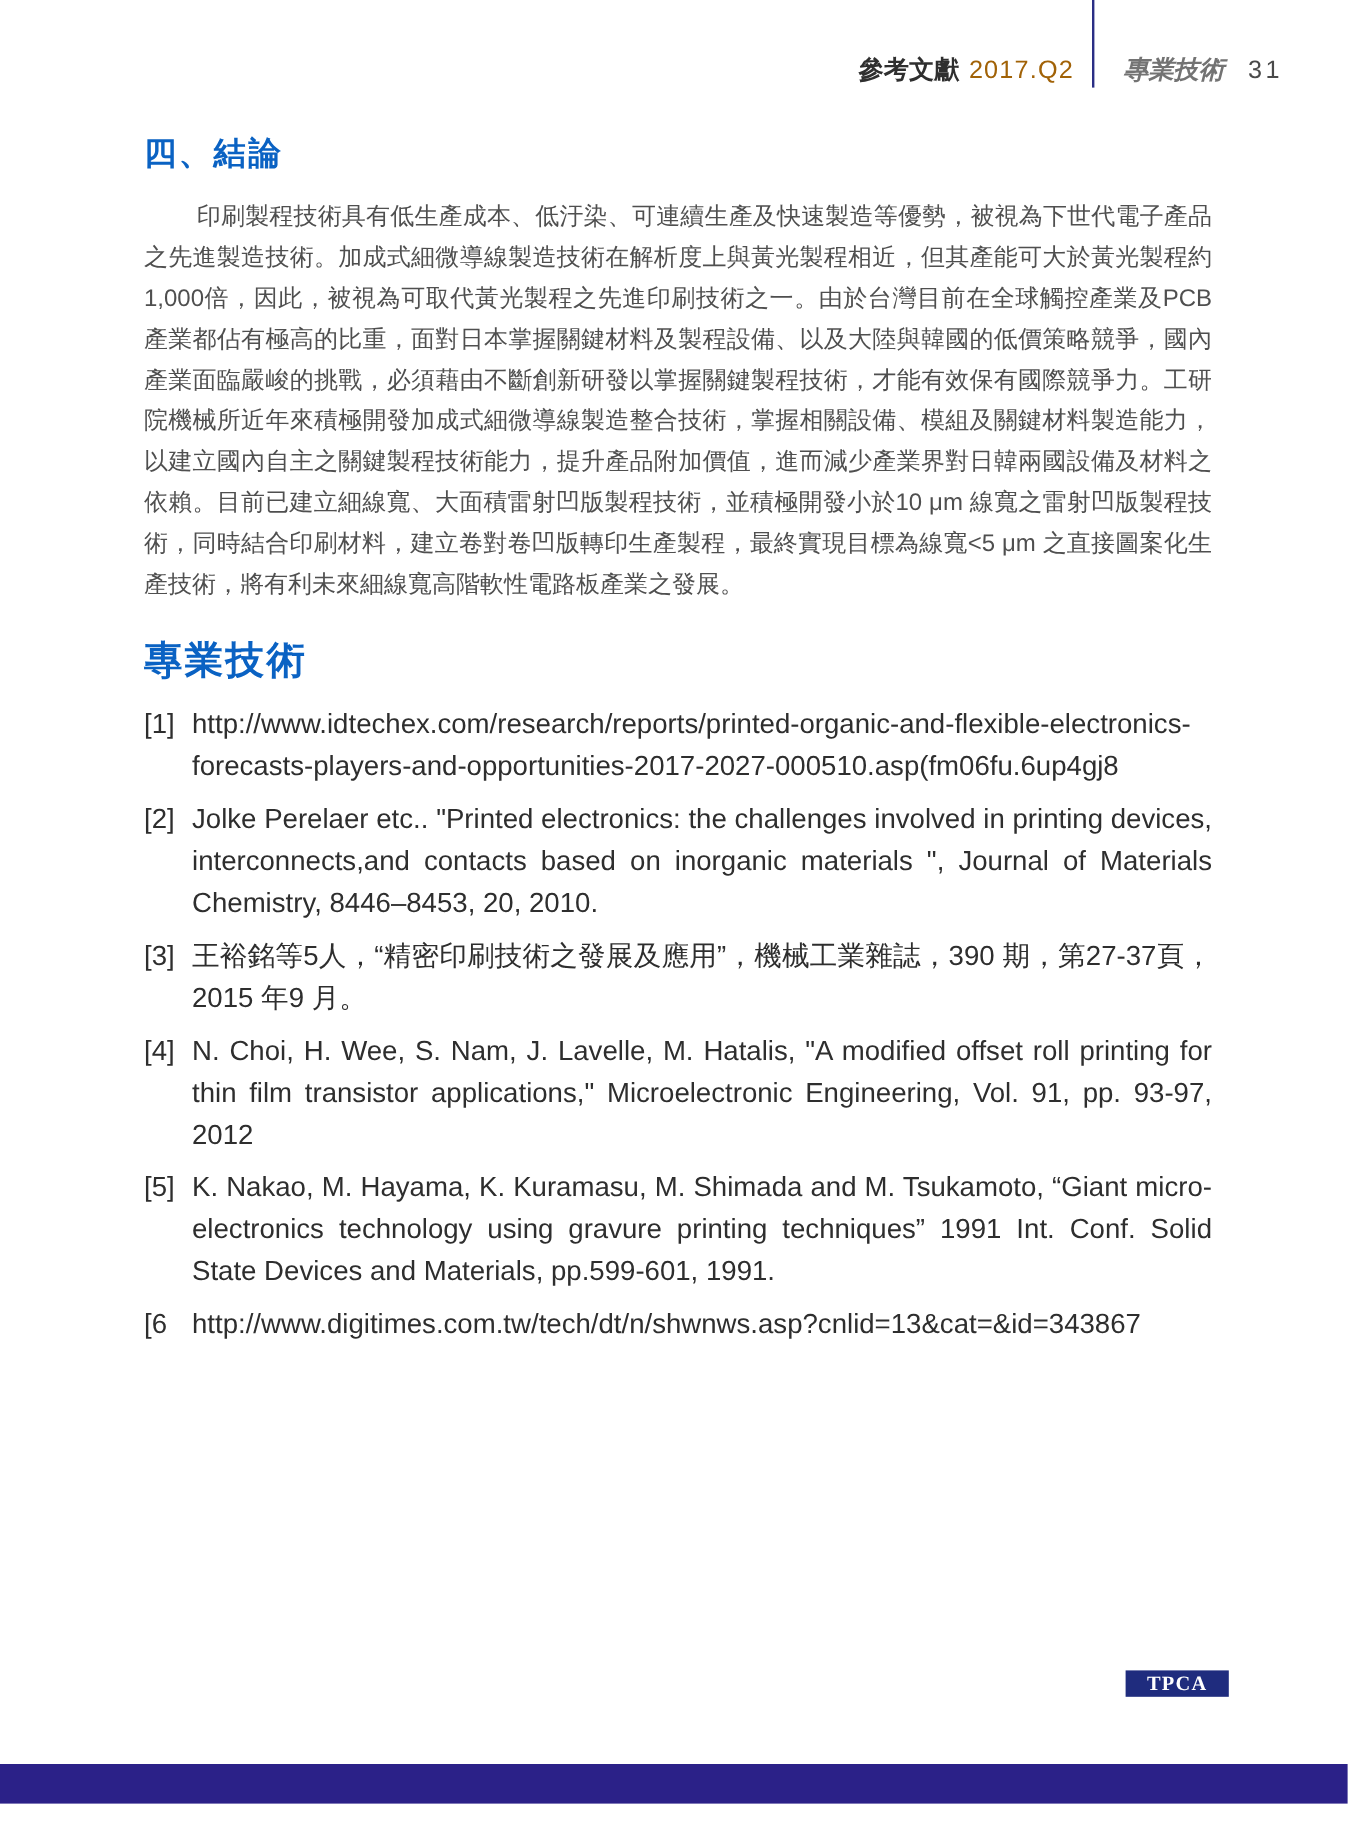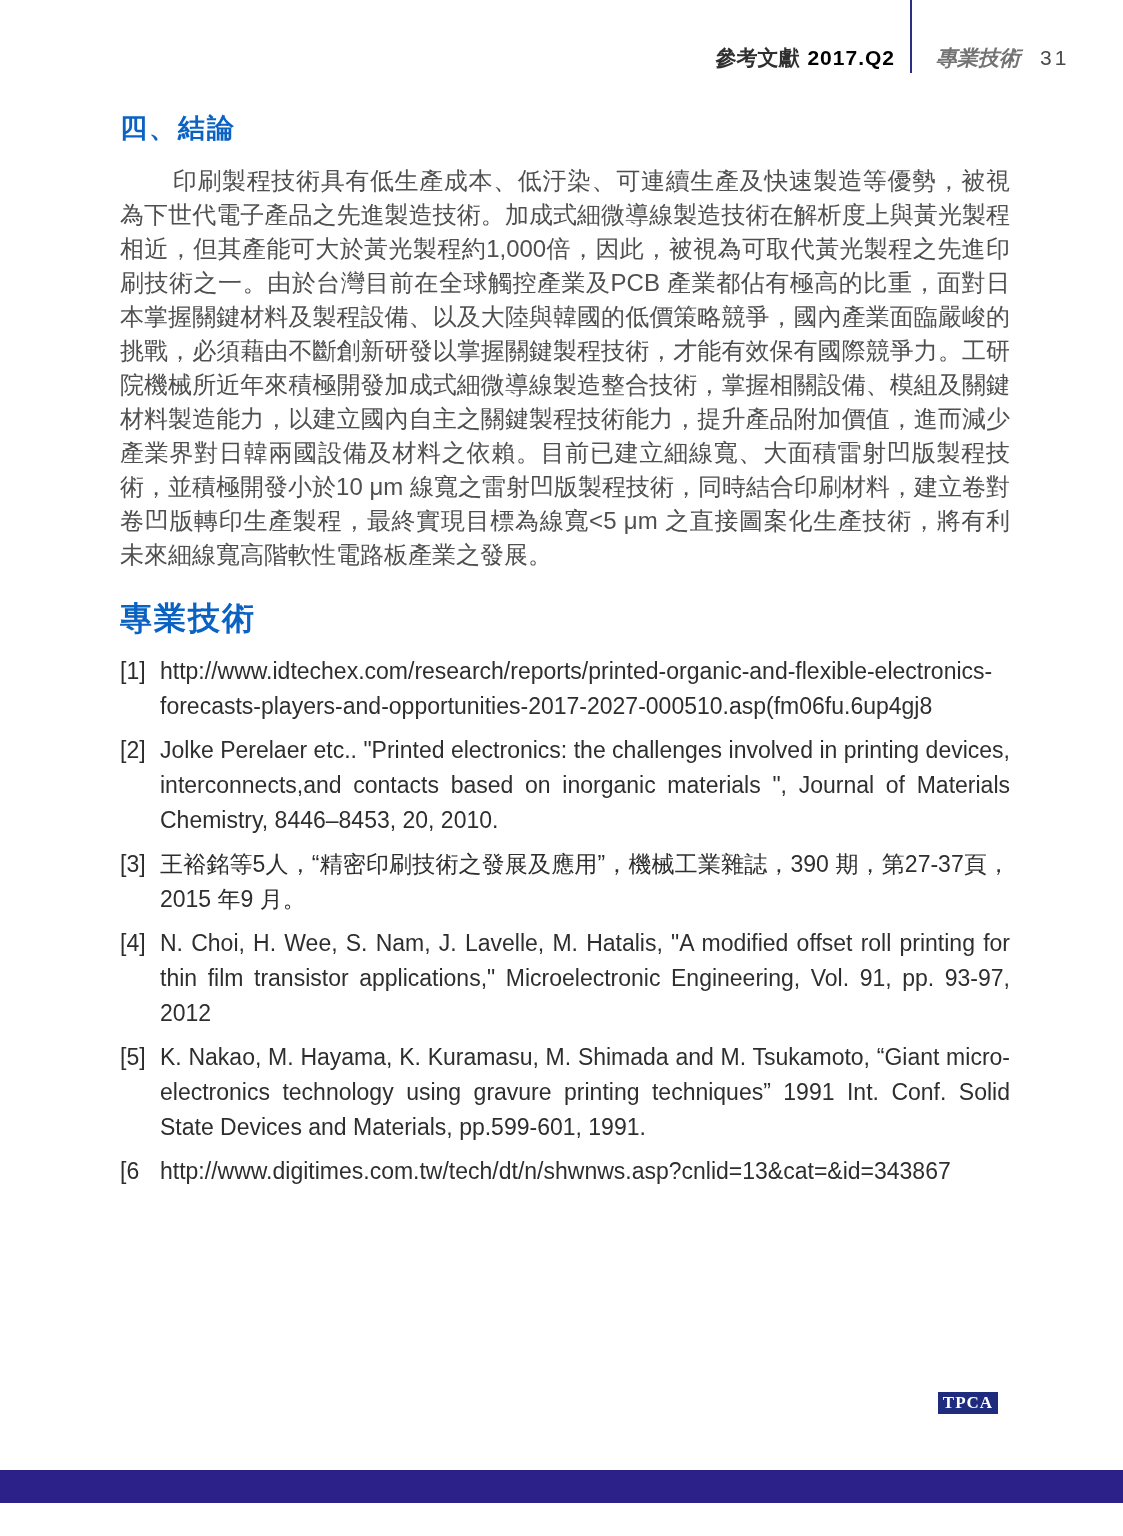--- a/index.html
+++ b/index.html
@@ -34,22 +34,22 @@
     top: 44px;
     right: 228px;
     font-size: 21px;
     white-space: nowrap;
   }
   .header-left .journal {
     color: #2f2f2f;
     font-weight: 700;
   }
   .header-left .issue {
-    color: #000000;
-    font-weight: 700;
+    color: #a16207;
+    font-weight: 400;
     margin-left: 8px;
     letter-spacing: 1px;
     margin-top: 20px;
   }
   .header-right {
     position: absolute;
     top: 44px;
     left: 936px;
     font-size: 21px;
     white-space: nowrap;
@@ -74,21 +74,21 @@
   }
   .section-title {
     font-size: 27px;
     line-height: 40px;
     font-weight: 700;
     color: #0a62c3;
     margin: 0 0 16px 0;
     letter-spacing: 2px;
   }
   .body-paragraph {
-    font-size: 24px;
+    font-size: 20px;
     line-height: 34px;
     color: #4f4f4f;
     text-align: justify;
     text-indent: 2.2em;
     margin: 0 0 26px 0;
   }
   .refs-title {
     font-size: 32px;
     line-height: 40px;
     font-weight: 700;
@@ -117,21 +117,21 @@
     text-align: justify;
     overflow-wrap: break-word;
     word-break: break-word;
   }
 
   
   .tpca-logo {
     position: absolute;
     left: 938px;
     top: 1392px;
-    width: 60px;
+    width: 86px;
     height: 22px;
     background: #1f2c7e;
     color: #ffffff;
     font-family: "Liberation Serif", serif;
     font-weight: 700;
     font-size: 17px;
     letter-spacing: 1px;
     display: flex;
     align-items: center;
     justify-content: center;

